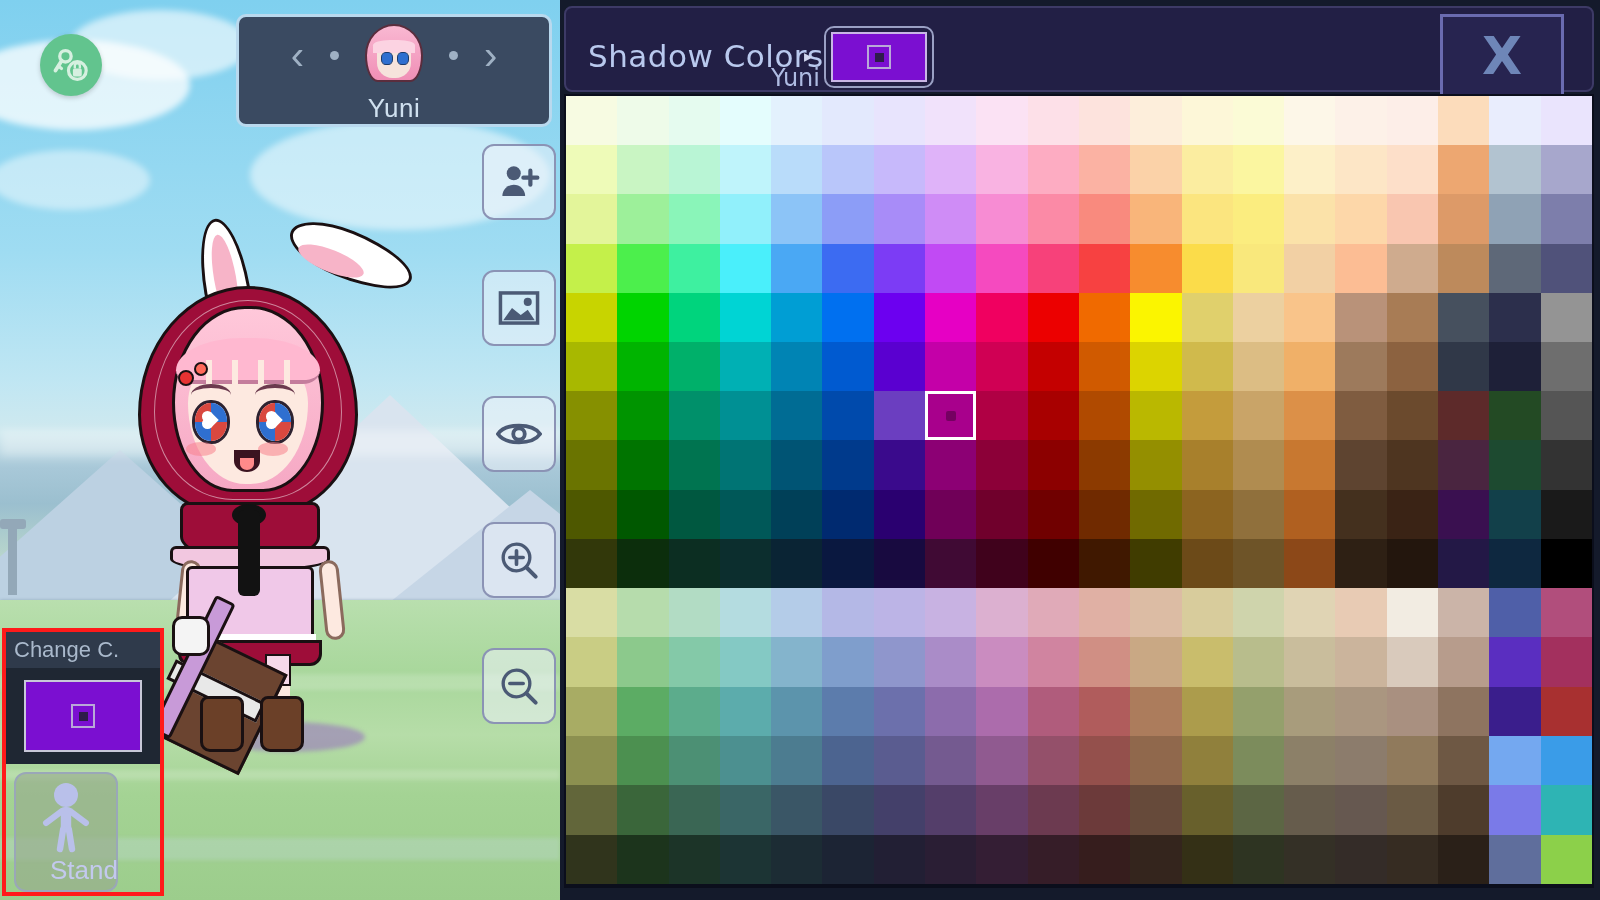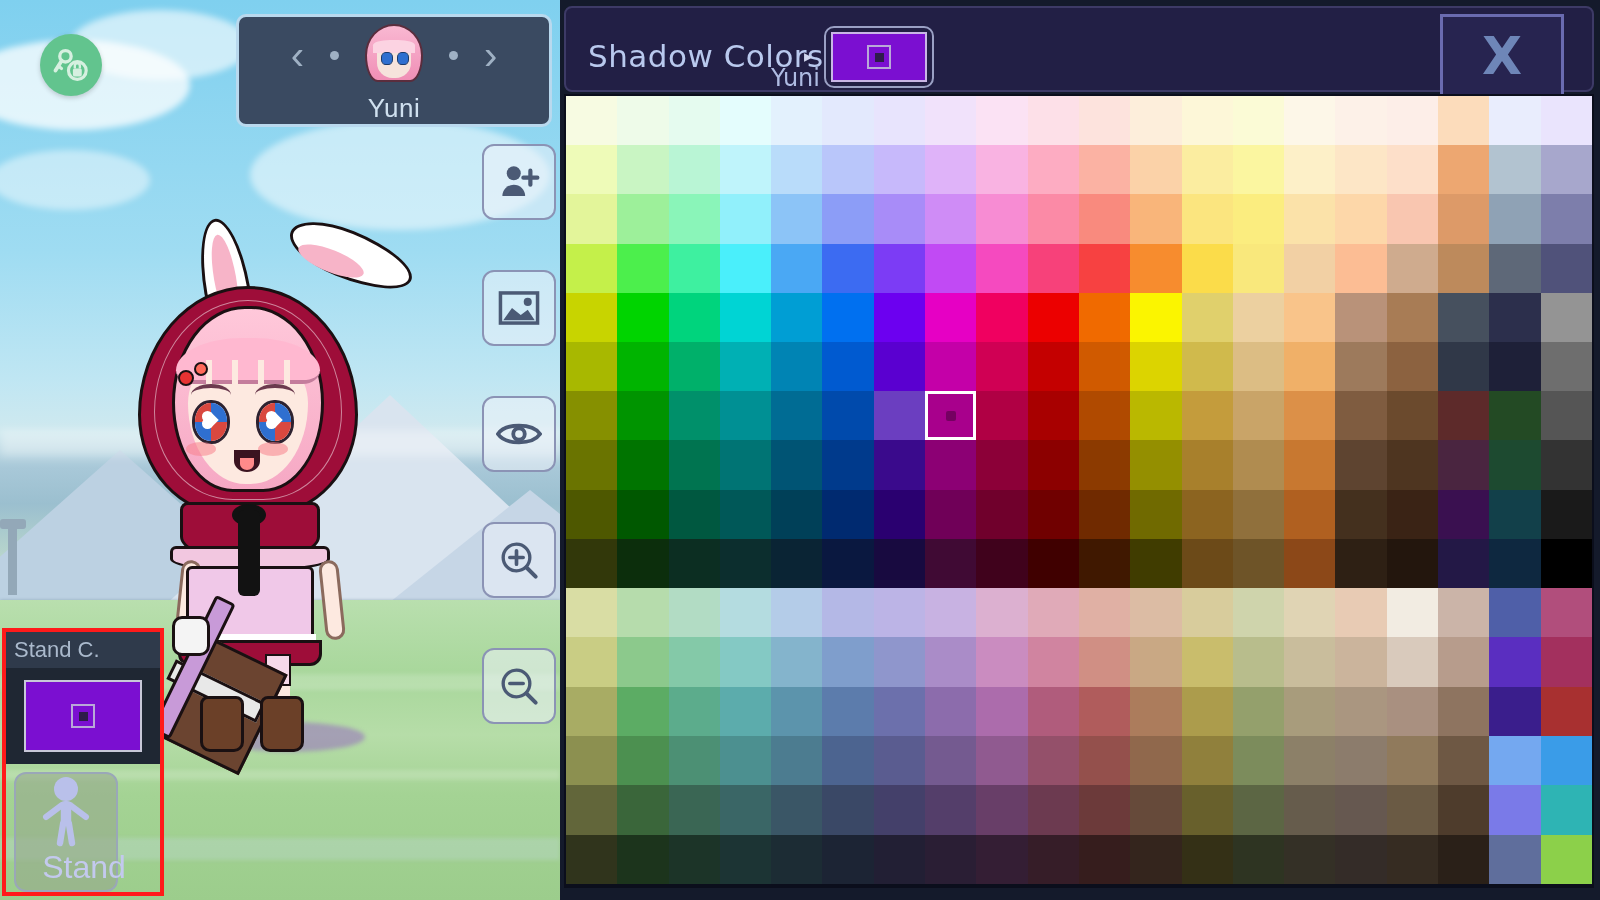--- a/index.html
+++ b/index.html
@@ -187,21 +187,21 @@
   #shadow-swatch-box { width:100%; height:96px; background:#1f2733;
     display:flex; align-items:center; justify-content:center; }
   #shadow-swatch { width:118px; height:72px; background:#7b0fd1; border:2px solid #c8c8d8;
     display:flex; align-items:center; justify-content:center; }
   .sw-inner { width:24px; height:24px; border:2px solid #b9a8d8; display:flex;
     align-items:center; justify-content:center; }
   .sw-core { width:9px; height:9px; background:#2e1c4a; }
   #stand-btn { position:absolute; left:8px; top:140px; width:104px; height:120px;
     background:rgba(150,170,140,.62); border:2px solid #9aa7b8; border-radius:12px;
     display:flex; flex-direction:column; align-items:center; justify-content:flex-end; padding-bottom:4px;}
-  #stand-label { color:#c3c9ee; font-size:32px;margin-left:36px; }
+  #stand-label { color:#c3c9ee; font-size:26px;margin-left:36px; }
 
   
   #dialog { position:absolute; left:560px; top:0; width:1040px; height:900px; background:#141a2b; }
   #dialog-header { position:absolute; left:4px; top:6px; width:1030px; height:86px;
     background:#221f45; border:2px solid #3d3a66; border-radius:8px; }
   #dlg-title { position:absolute; left:22px; top:30px; color:#b9c9ee; font-size:31px;
     font-family:"DejaVu Sans", sans-serif; letter-spacing:.5px; }
   #dlg-arrow { position:absolute; left:238px; top:38px; color:#d0d6ee; font-size:17px; }
   #dlg-main-label { position:absolute; left:205px; top:56px; color:#aebbe2; font-size:24px;
     font-family:"DejaVu Sans", sans-serif; }
@@ -364,21 +364,21 @@
         <circle cx="10.5" cy="10.5" r="8" fill="none" stroke="#4b5a75" stroke-width="2"></circle>
         <path d="M16.5 16.5 L22 22" stroke="#4b5a75" stroke-width="2.4" stroke-linecap="round"></path>
         <path d="M6.5 10.5 h8" stroke="#4b5a75" stroke-width="2.2" stroke-linecap="round"></path>
       </svg>
     </div>
   </div>
 
 
   <div id="shadow-panel" style="border-color: rgb(255, 26, 26);">
     <div id="shadow-head">
-      <span>Stand C.</span>
+      <span>Change C.</span>
     </div>
     <div id="shadow-swatch-box">
       <div id="shadow-swatch" style="background: rgb(123, 15, 209);">
         <div class="sw-inner">
             <div class="sw-core"></div>
           </div>
       </div>
     </div>
     <div id="stand-btn">
       <svg width="56" height="74" viewBox="0 0 28 37">

